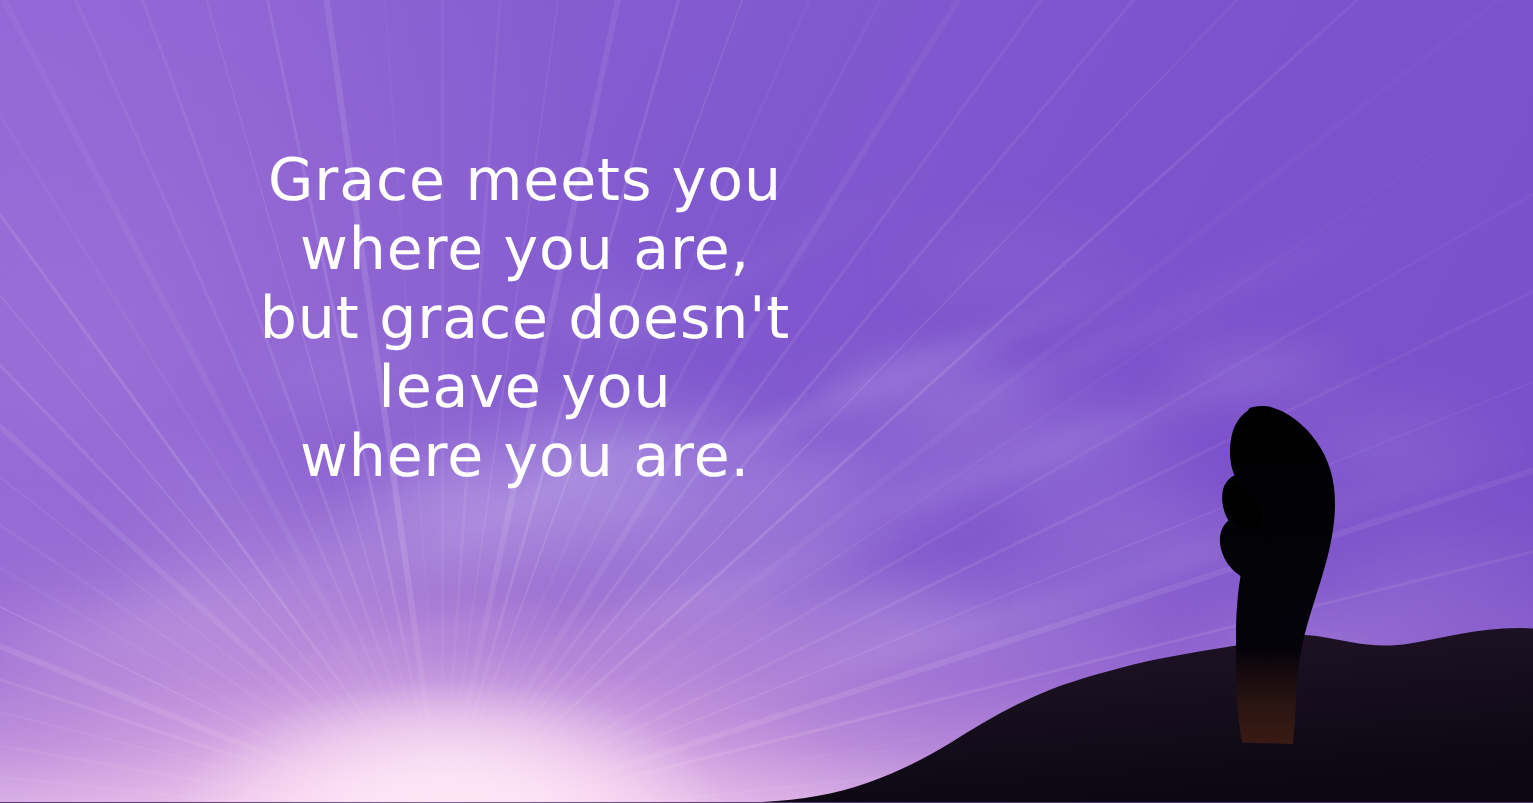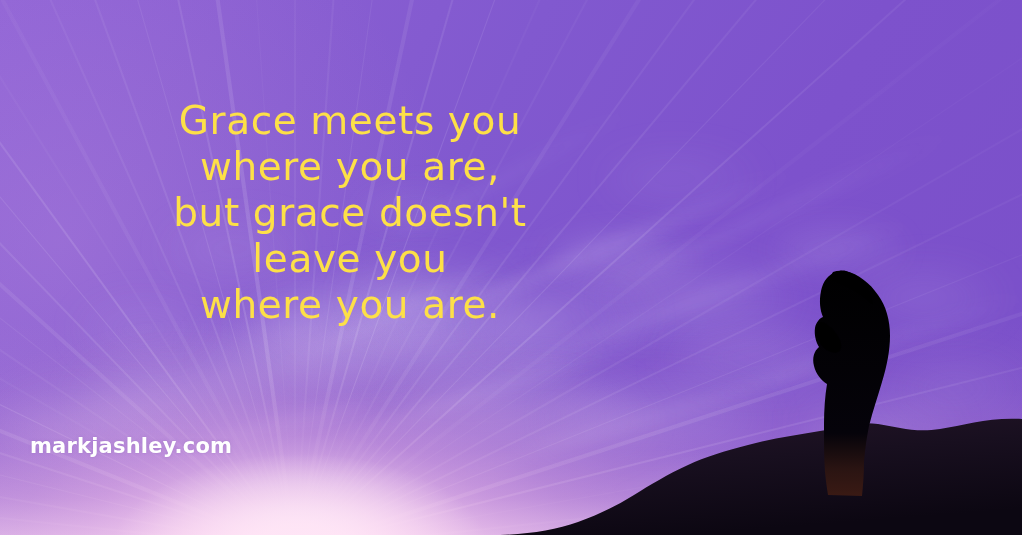--- a/index.html
+++ b/index.html
@@ -135,21 +135,21 @@
     height: 260px;
   }
 
   
   #quote {
     position: absolute;
     left: 0;
     top: 98px;
     width: 700px;
     text-align: center;
-    color: #fde047;
+    color: #ffffff;
     font-family: "DejaVu Sans", sans-serif;
     font-size: 39px;
     font-weight: 400;
     line-height: 46px;
     letter-spacing: 0.6px;
     white-space: pre-line;
   }
   #watermark {
     position: absolute;
     left: 30px;
@@ -317,15 +317,14 @@
              C 98,37 102,46 103,55
              C 95,47 85,40 75,36
              C 68,33 63,30 60,27 Z" fill="#000000"></path>
   </svg>
 
   <div id="quote">Grace meets you
 where you are,
 but grace doesn't
 leave you
 where you are.</div>
-  <div id="watermark">markjashley.com</div>
 
 </div>
 
 </body></html>

